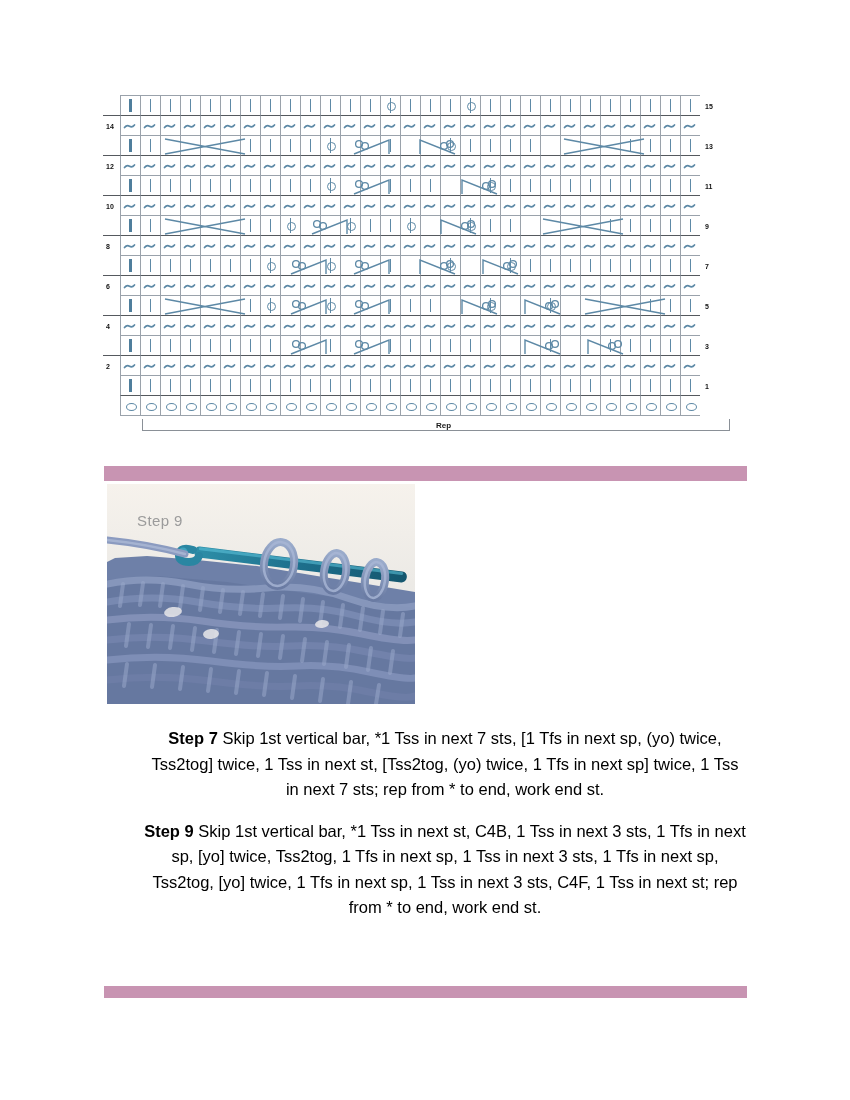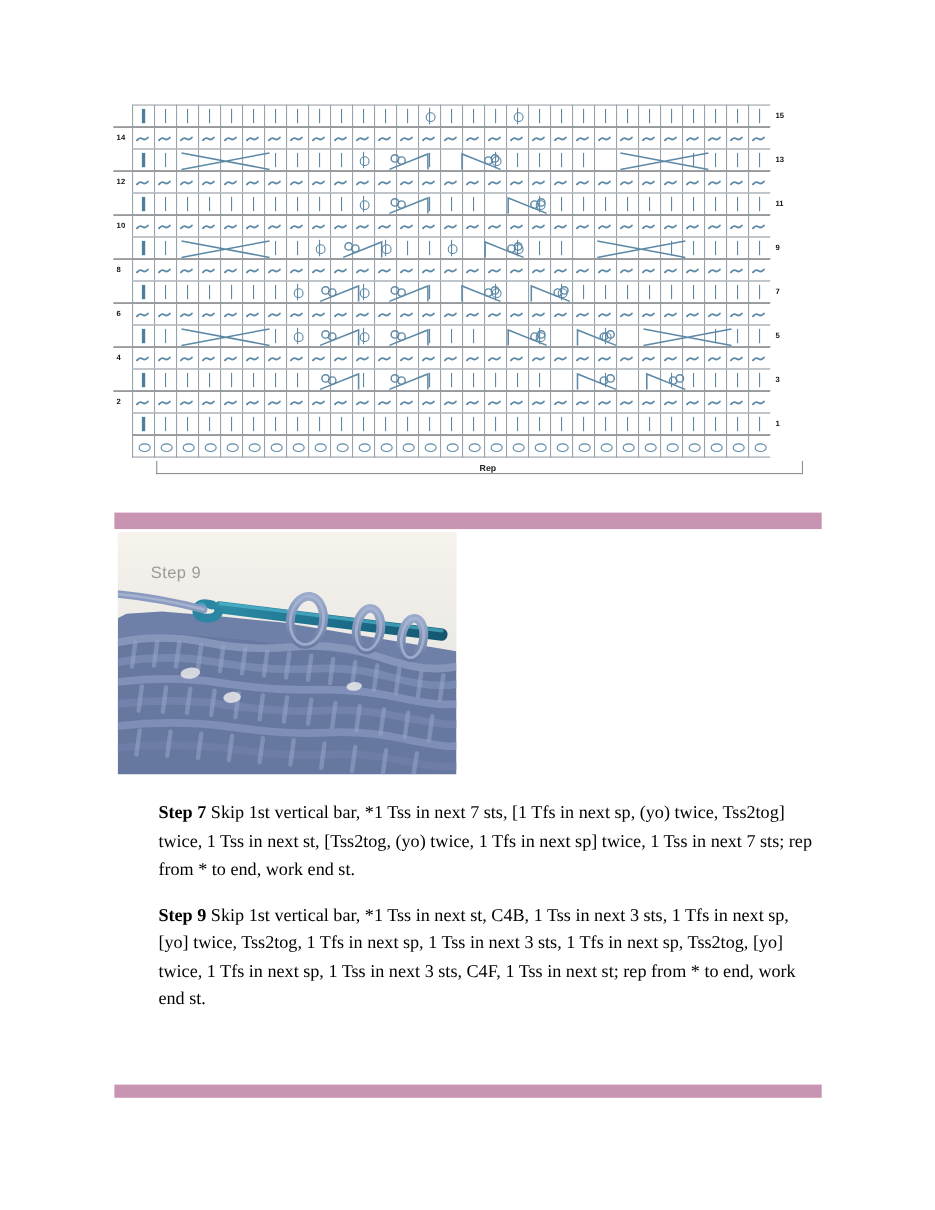--- a/index.html
+++ b/index.html
@@ -160,22 +160,22 @@
   .steps {
     position: absolute;
     left: 134px; top: 726px;
     width: 612px;
   }
   .step-p {
     font-size: 16.5px;
     line-height: 25.5px;
     color: #000;
     margin: 0 0 16px 10px;
-    text-align: left;
-    font-family: Liberation Serif, serif;
+    text-align: center;
+    font-family: Liberation Sans, sans-serif;
   }
   .step-p .lbl { font-weight: bold; }
 </style>
 </head>
 <body>
 
 <div class="page">
 
   <div class="chart-wrap">
     <div id="chart-grid" class="chart-grid">

